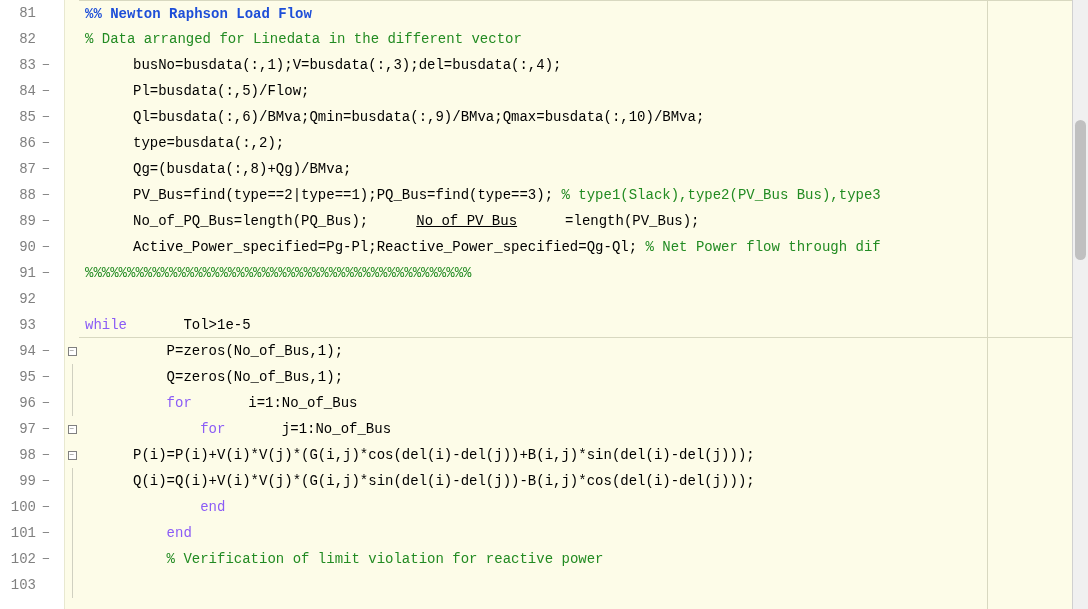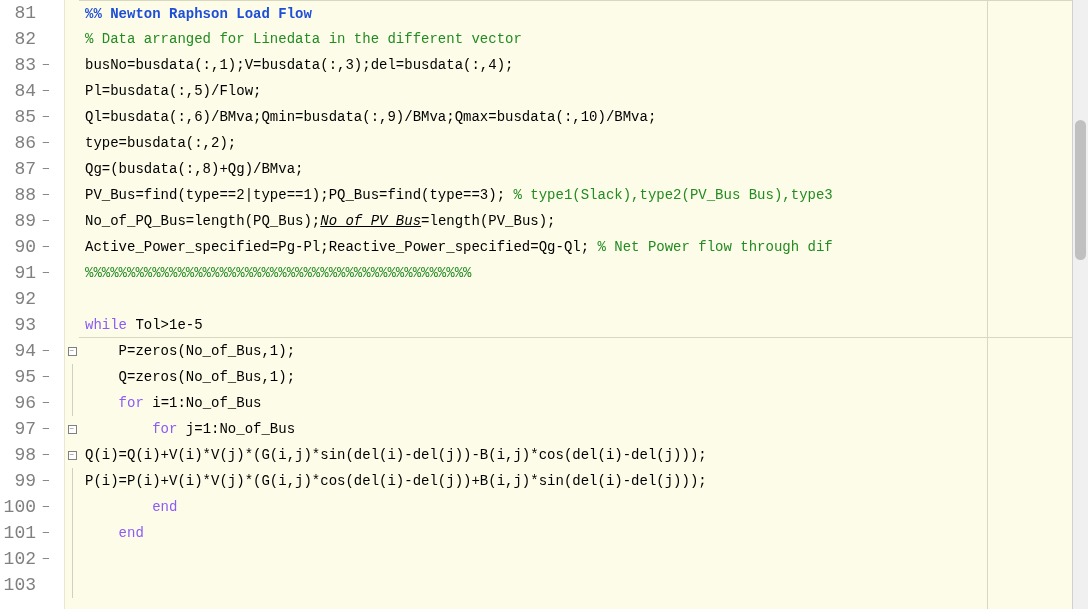--- a/index.html
+++ b/index.html
@@ -33,21 +33,21 @@
     .line-row {
       display: flex;
       height: 26px;
       align-items: center;
     }
     .line-number {
       width: 40px;
       text-align: right;
       color: #808080;
       padding-right: 4px;
-      font-size: 18px;
+      font-size: 14px;
     }
     .marker {
       width: 12px;
       text-align: center;
       color: #808080;
       font-size: 13px;
       font-weight: normal;
     }
     .fold-column {
       display: flex;
@@ -103,22 +103,22 @@
     }
     .section-line {
       border-top: 1px solid #d8d8c0;
     }
     .section-line-bottom {
       border-bottom: 1px solid #d8d8c0;
     }
     .comment { color: #228B22; }
     .section-title { color: #1d4ed8; font-weight: bold; }
     .keyword { color: #8b5cf6; }
-    .text-code { color: #000000; }
-    .underlined { text-decoration: underline; font-style: italic; }
+    .text-code { color: #000000; margin-left: 48px; }
+    .underlined { text-decoration: underline; }
     .vertical-rule {
       position: absolute;
       left: 908px;
       top: 0;
       bottom: 0;
       width: 1px;
       background: #d8d8c0;
       z-index: 1;
     }
     .scrollbar {
@@ -295,22 +295,22 @@
       <div class="code-line"><span class="text-code">PV_Bus=find(type==2|type==1);PQ_Bus=find(type==3); </span><span class="comment">% type1(Slack),type2(PV_Bus Bus),type3</span></div>
       <div class="code-line"><span class="text-code">No_of_PQ_Bus=length(PQ_Bus);</span><span class="text-code underlined">No_of_PV_Bus</span><span class="text-code">=length(PV_Bus);</span></div>
       <div class="code-line"><span class="text-code">Active_Power_specified=Pg-Pl;Reactive_Power_specified=Qg-Ql; </span><span class="comment">% Net Power flow through dif</span></div>
       <div class="code-line"><span class="comment">%%%%%%%%%%%%%%%%%%%%%%%%%%%%%%%%%%%%%%%%%%%%%%</span></div>
       <div class="code-line"></div>
       <div class="code-line section-line-bottom"><span class="keyword">while</span><span class="text-code"> Tol&gt;1e-5</span></div>
       <div class="code-line"><span class="text-code">    P=zeros(No_of_Bus,1);</span></div>
       <div class="code-line"><span class="text-code">    Q=zeros(No_of_Bus,1);</span></div>
       <div class="code-line"><span class="text-code">    </span><span class="keyword">for</span><span class="text-code"> i=1:No_of_Bus</span></div>
       <div class="code-line"><span class="text-code">        </span><span class="keyword">for</span><span class="text-code"> j=1:No_of_Bus</span></div>
+      <div class="code-line"><span class="text-code">P(i)=P(i)+V(i)*V(j)*(G(i,j)*cos(del(i)-del(j))+B(i,j)*sin(del(i)-del(j)));</span></div>
       <div class="code-line"><span class="text-code">Q(i)=Q(i)+V(i)*V(j)*(G(i,j)*sin(del(i)-del(j))-B(i,j)*cos(del(i)-del(j)));</span></div>
-      <div class="code-line"><span class="text-code">P(i)=P(i)+V(i)*V(j)*(G(i,j)*cos(del(i)-del(j))+B(i,j)*sin(del(i)-del(j)));</span></div>
       <div class="code-line"><span class="text-code">        </span><span class="keyword">end</span></div>
       <div class="code-line"><span class="text-code">    </span><span class="keyword">end</span></div>
-      <div class="code-line"><span class="text-code">    </span></div>
+      <div class="code-line"><span class="text-code">    </span><span class="comment">% Verification of limit violation for reactive power</span></div>
     </div>
   <div class="scrollbar">
     <div class="scrollbar-thumb"></div>
   </div>
 </div>
 
 </body></html>

